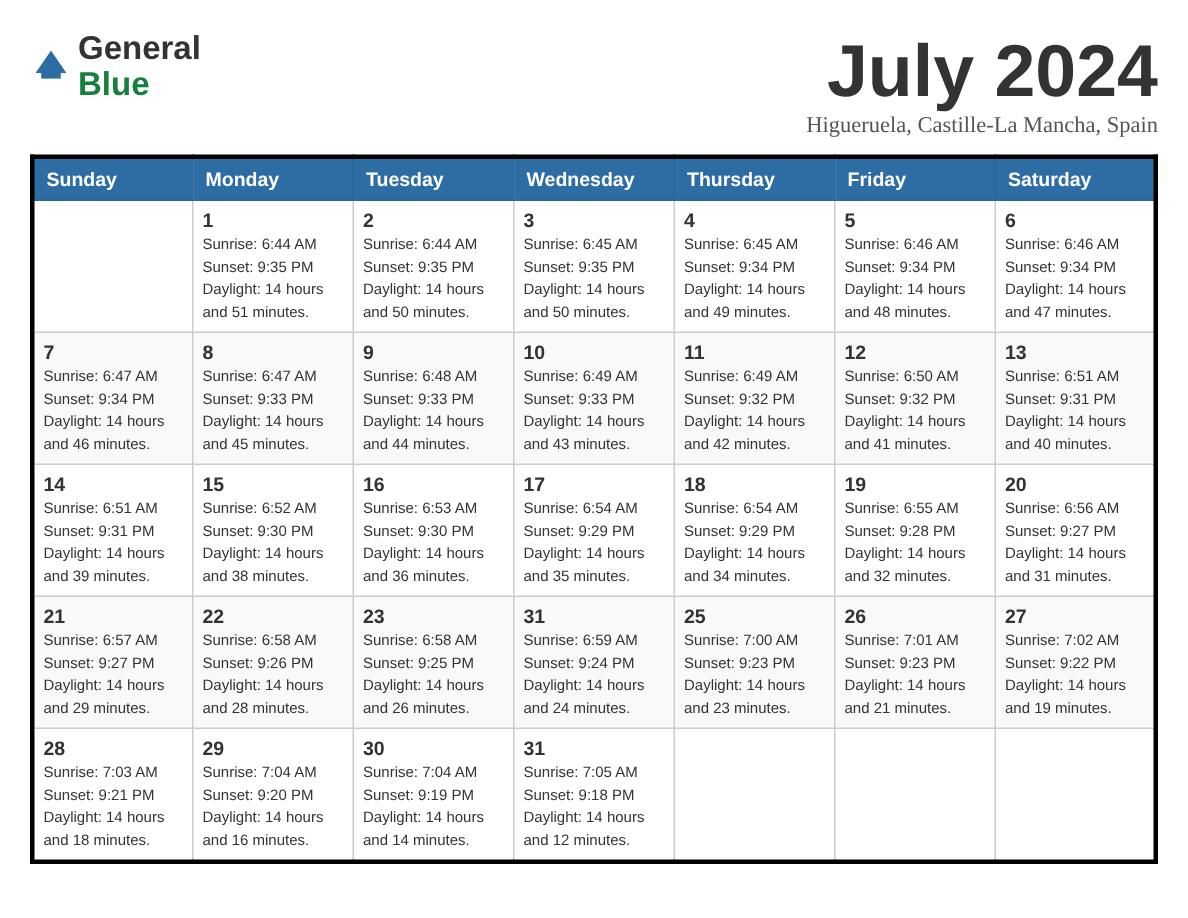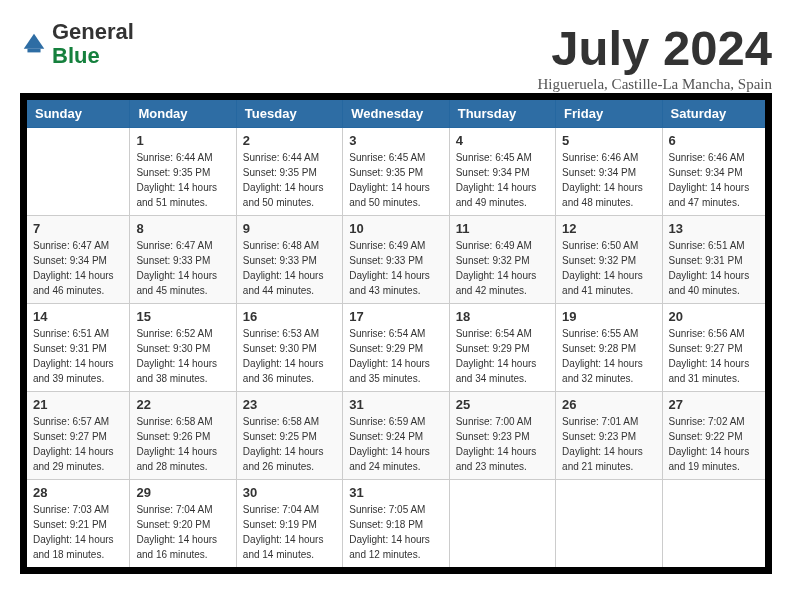--- a/index.html
+++ b/index.html
@@ -7,21 +7,21 @@
       font-family: Arial, sans-serif;
       background: #fff;
       width: 792px;
       min-height: 612px;
       padding: 20px;
     }
     .header {
       display: flex;
       justify-content: space-between;
       align-items: flex-start;
-      margin-bottom: 0;
+      margin-bottom: 10px;
     }
     .logo {
       display: flex;
       align-items: center;
       gap: 4px;
     }
     .logo-text {
       font-size: 22px;
       font-weight: bold;
       line-height: 1.1;
@@ -41,21 +41,21 @@
       color: #333;
     }
     .location-title {
       font-size: 15px;
       color: #555;
       font-family: Liberation Serif, serif;
     }
     .calendar {
       width: 100%;
       border-collapse: collapse;
-      border: 7px solid #000000;
+      border: 3px solid #000000;
     }
     .calendar th {
       background-color: #2e6da4;
       color: white;
       text-align: left;
       padding: 6px 8px;
       font-size: 13px;
       border: 1px solid #2567a0;
     }
     .calendar td {

